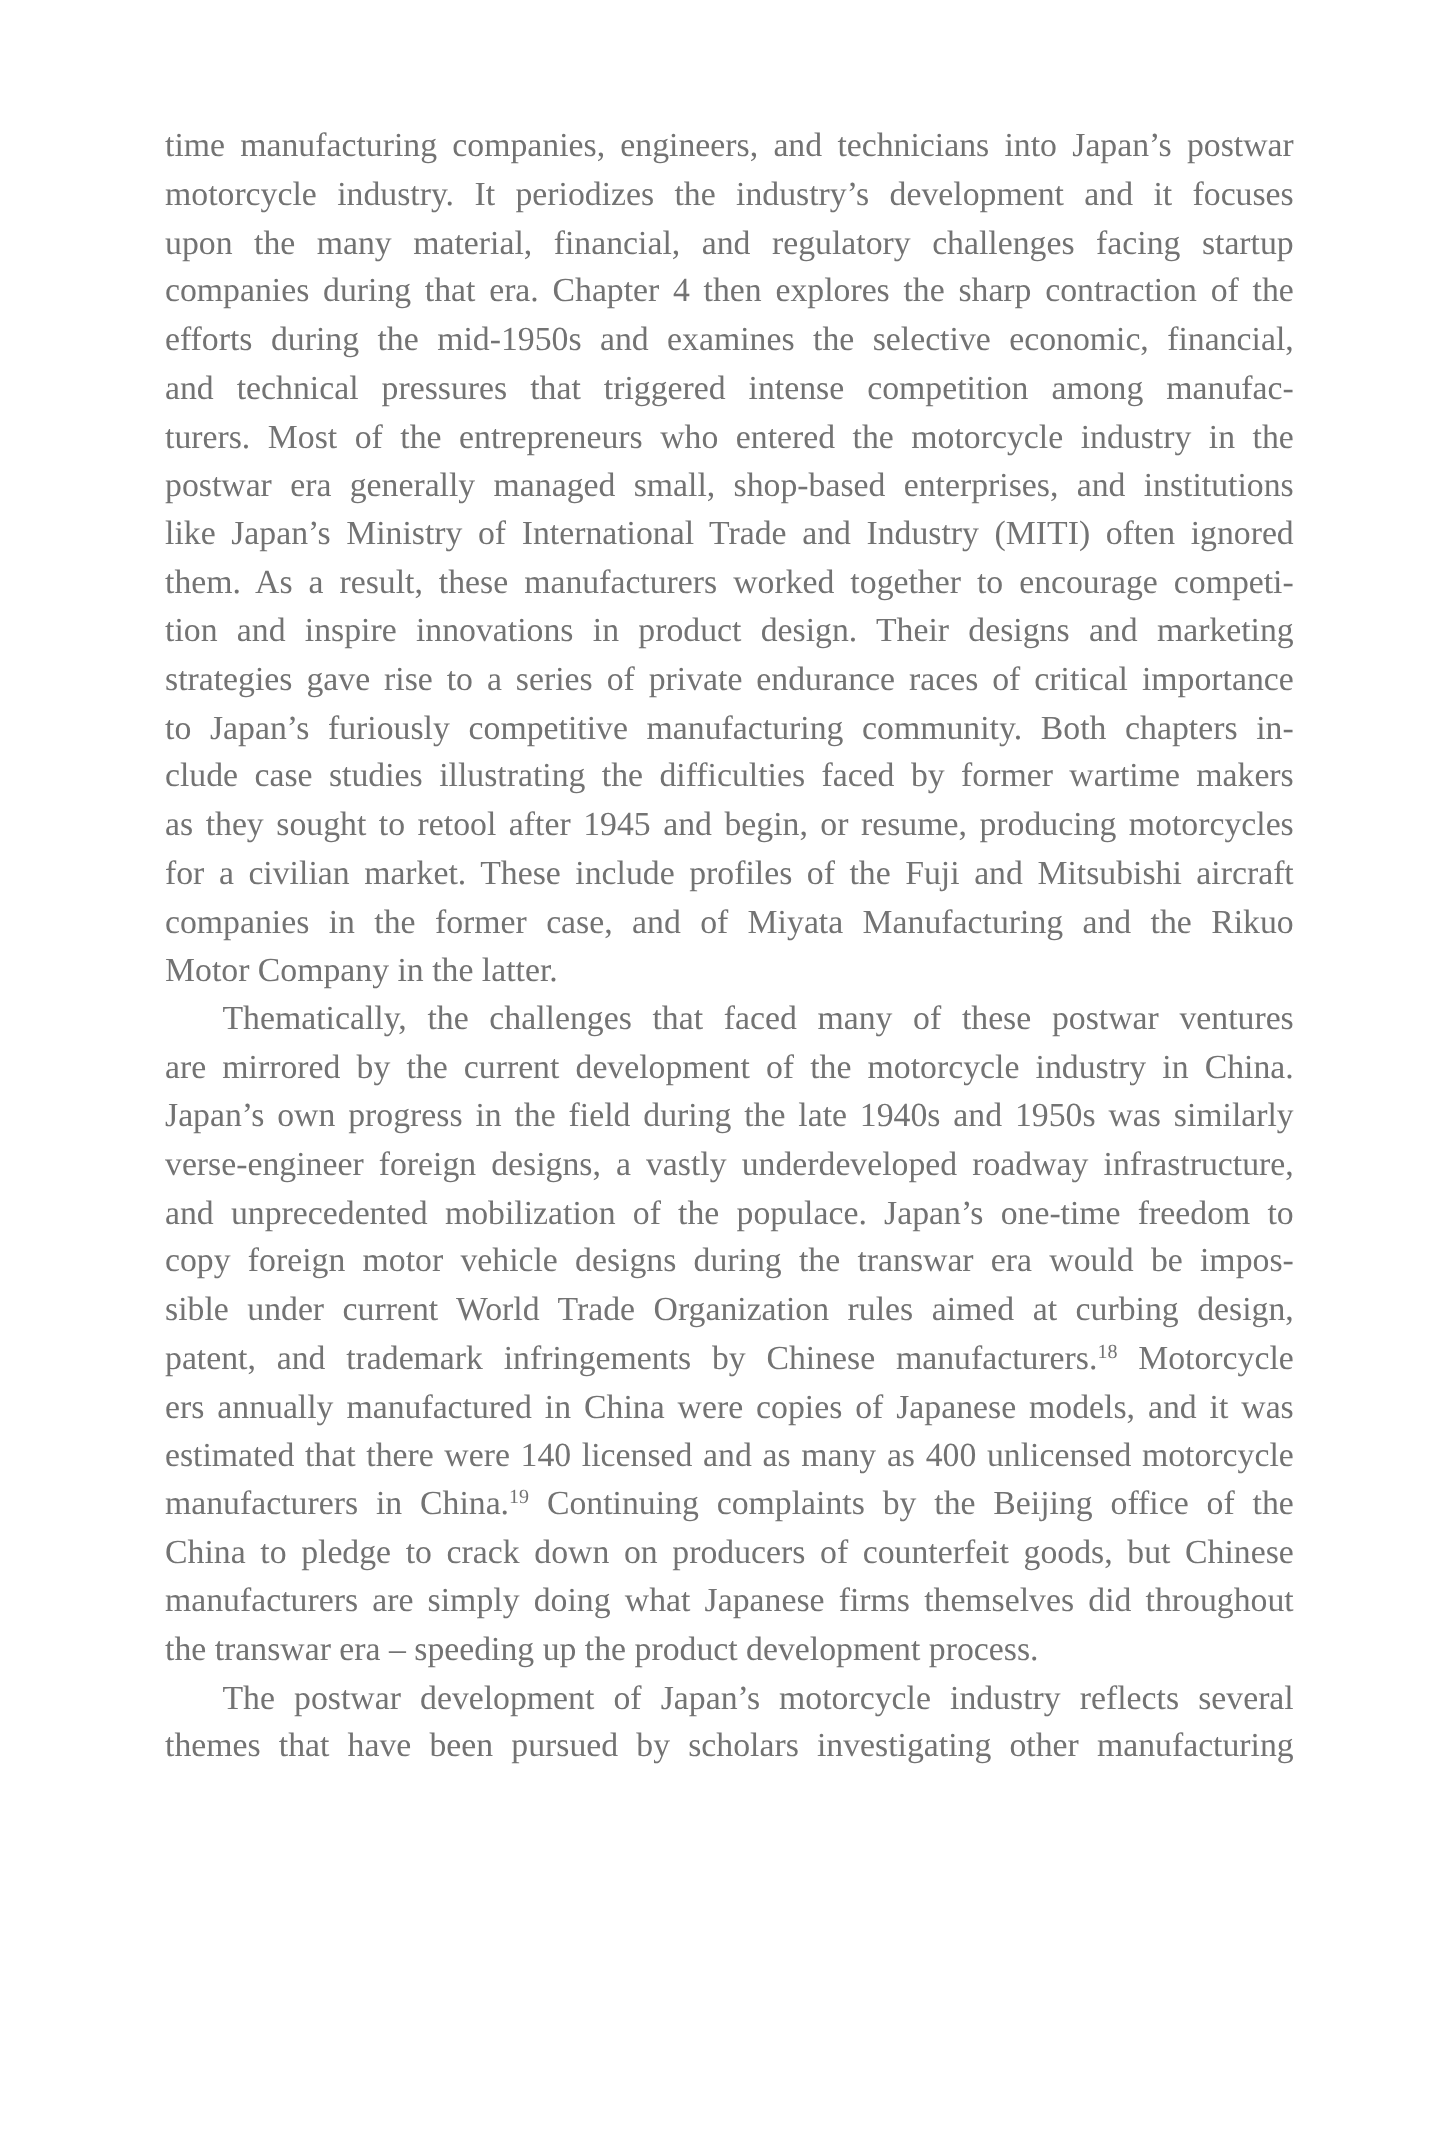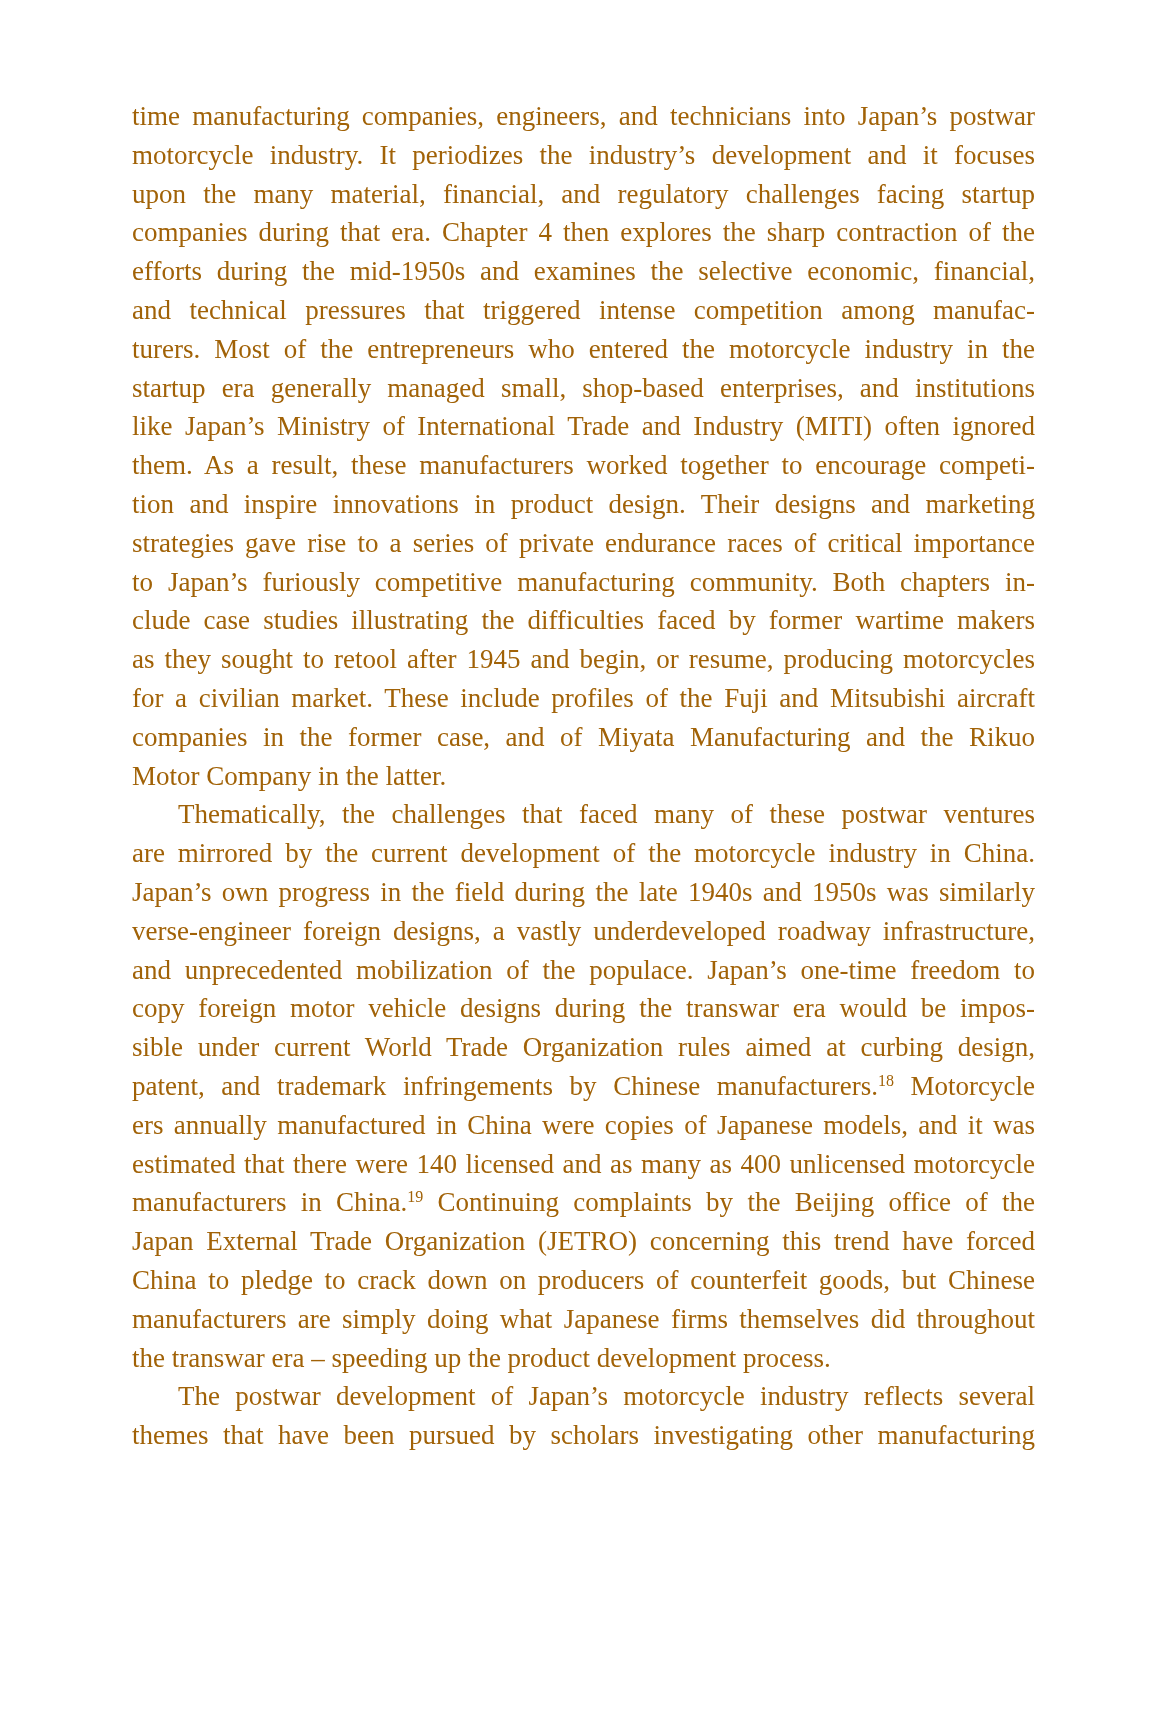--- a/index.html
+++ b/index.html
@@ -6,21 +6,21 @@
     margin: 0;
     padding: 0;
     background: #ffffff;
   }
   .page {
     position: relative;
     width: 1160px;
     height: 1518px;
     background: #ffffff;
     font-family: "Liberation Serif", serif;
-    color: #a16207;
+    color: #737373;
     overflow: hidden;
   }
   .text-block {
     position: absolute;
     left: 132px;
     top: 97px;
     width: 903px;
   }
   .line {
     font-size: 27px;
@@ -66,21 +66,21 @@
 
 <div class="page">
   <div class="text-block">
       <div class="line">time manufacturing companies, engineers, and technicians into Japan’s postwar</div>
       <div class="line">motorcycle industry. It periodizes the industry’s development and it focuses</div>
       <div class="line">upon the many material, financial, and regulatory challenges facing startup</div>
       <div class="line">companies during that era. Chapter 4 then explores the sharp contraction of the</div>
       <div class="line">efforts during the mid-1950s and examines the selective economic, financial,</div>
       <div class="line">and technical pressures that triggered intense competition among manufac-</div>
       <div class="line">turers. Most of the entrepreneurs who entered the motorcycle industry in the</div>
-      <div class="line">startup era generally managed small, shop-based enterprises, and institutions</div>
+      <div class="line">postwar era generally managed small, shop-based enterprises, and institutions</div>
       <div class="line">like Japan’s Ministry of International Trade and Industry (MITI) often ignored</div>
       <div class="line">them. As a result, these manufacturers worked together to encourage competi-</div>
       <div class="line">tion and inspire innovations in product design. Their designs and marketing</div>
       <div class="line">strategies gave rise to a series of private endurance races of critical importance</div>
       <div class="line">to Japan’s furiously competitive manufacturing community. Both chapters in-</div>
       <div class="line">clude case studies illustrating the difficulties faced by former wartime makers</div>
       <div class="line">as they sought to retool after 1945 and begin, or resume, producing motorcycles</div>
       <div class="line">for a civilian market. These include profiles of the Fuji and Mitsubishi aircraft</div>
       <div class="line">companies in the former case, and of Miyata Manufacturing and the Rikuo</div>
       <div class="line last">Motor Company in the latter.</div>
@@ -88,21 +88,20 @@
       <div class="line">are mirrored by the current development of the motorcycle industry in China.</div>
       <div class="line">Japan’s own progress in the field during the late 1940s and 1950s was similarly</div>
       <div class="line">verse-engineer foreign designs, a vastly underdeveloped roadway infrastructure,</div>
       <div class="line">and unprecedented mobilization of the populace. Japan’s one-time freedom to</div>
       <div class="line">copy foreign motor vehicle designs during the transwar era would be impos-</div>
       <div class="line">sible under current World Trade Organization rules aimed at curbing design,</div>
       <div class="line">patent, and trademark infringements by Chinese manufacturers.<span class="sup">18</span> Motorcycle</div>
       <div class="line">ers annually manufactured in China were copies of Japanese models, and it was</div>
       <div class="line">estimated that there were 140 licensed and as many as 400 unlicensed motorcycle</div>
       <div class="line">manufacturers in China.<span class="sup">19</span> Continuing complaints by the Beijing office of the</div>
-      <div class="line">Japan External Trade Organization (JETRO) concerning this trend have forced</div>
       <div class="line">China to pledge to crack down on producers of counterfeit goods, but Chinese</div>
       <div class="line">manufacturers are simply doing what Japanese firms themselves did throughout</div>
       <div class="line last">the transwar era – speeding up the product development process.</div>
       <div class="line indent">The postwar development of Japan’s motorcycle industry reflects several</div>
       <div class="line">themes that have been pursued by scholars investigating other manufacturing</div>
     </div>
   <div class="footer-title">Why the Motorcycle?</div>
   <div class="page-number">9</div>
 </div>
 

